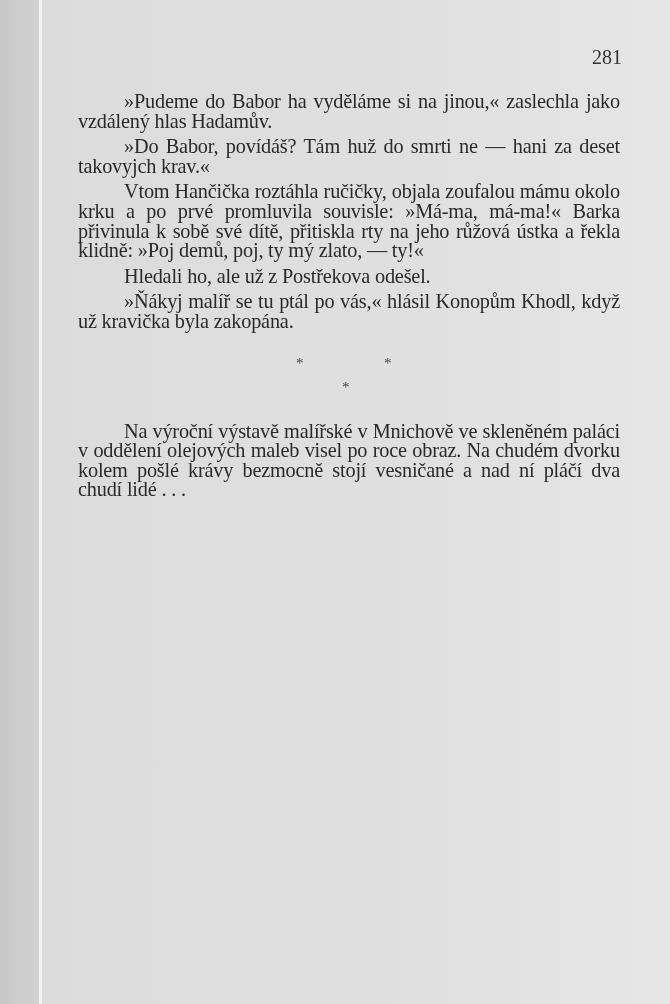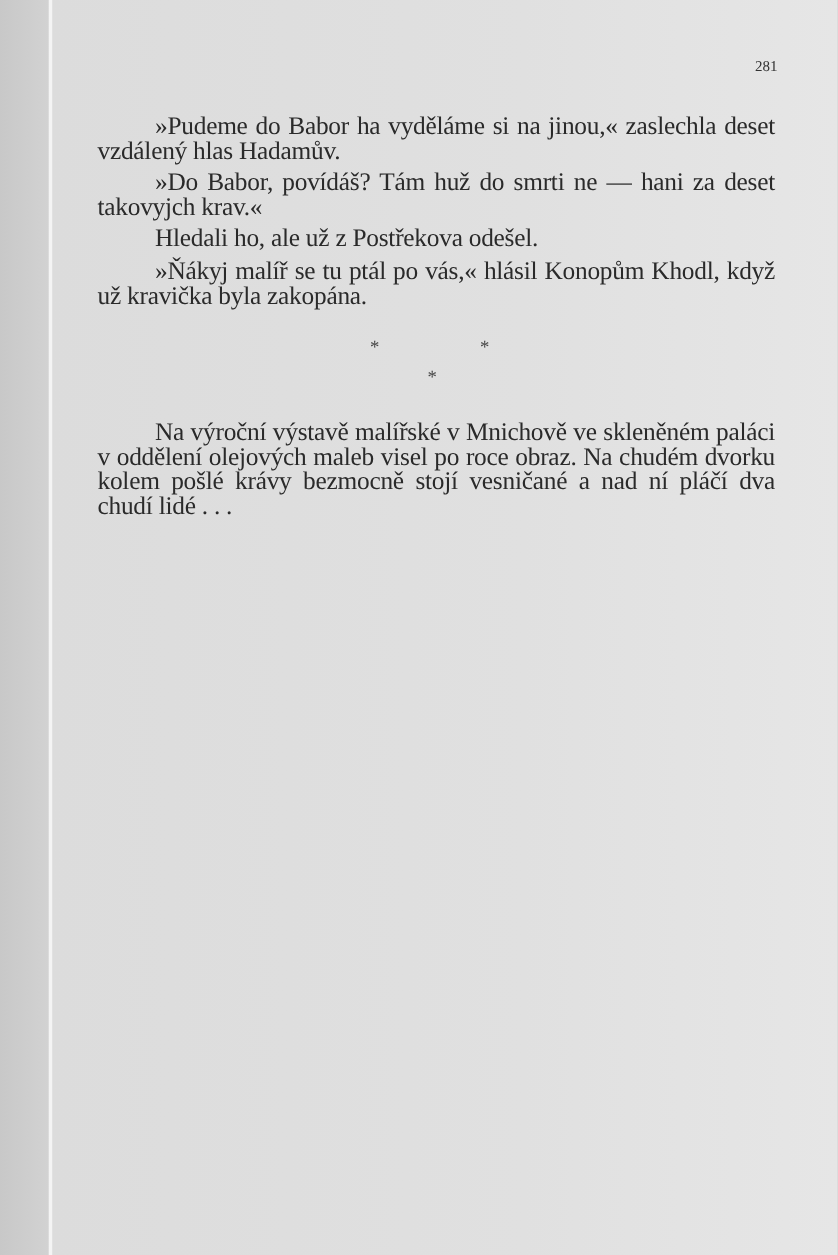--- a/index.html
+++ b/index.html
@@ -16,21 +16,21 @@
   .fold {
     position: absolute; left: 39px; top: 0; width: 3px; height: 1004px;
     background: #f4f4f4;
   }
   .page {
     position: absolute; left: 42px; top: 0; width: 628px; height: 1004px;
     background: linear-gradient(to right, #dcdcdc 0%, #e0e0e0 60%, #e6e6e6 100%);
   }
   .page-number {
     position: absolute; right: 48px; top: 46px;
-    font-size: 12px; color: #333;
+    font-size: 20px; color: #333;
   }
   .text {
     position: absolute; left: 78px; top: 86px; width: 542px;
     font-size: 20.3px; line-height: 19.6px; letter-spacing: -0.2px;
   }
   .text p { margin: 0; text-align: justify; text-align-last: left; }
   .text p.indent { text-indent: 46px; margin-top: 6px; }
   .text p.first { text-indent: 0; }
   .stars {
     position: relative; height: 62px; margin-top: 22px; font-size: 15px; color: #444;
@@ -43,22 +43,23 @@
 </head>
 <body>
 
 <div class="left-strip"></div>
 <div class="fold"></div>
 <div class="page"></div>
 
 <div class="page-number">281</div>
 
 <div class="text">
-  <p class="indent">»Pudeme do Babor ha vyděláme si na jinou,« zaslechla deset vzdálený hlas Hadamův.</p>
+  <p class="indent">»Pudeme do Babor ha vyděláme si na jinou,« zaslechla jako vzdálený hlas Hadamův.</p>
   <p class="indent">»Do Babor, povídáš? Tám huž do smrti ne — hani za deset takovyjch krav.«</p>
+  <p class="indent">Vtom Hančička roztáhla ručičky, objala zoufalou mámu okolo krku a po prvé promluvila souvisle: »Má-ma, má-ma!« Barka přivinula k sobě své dítě, přitiskla rty na jeho růžová ústka a řekla klidně: »Poj demů, poj, ty mý zlato, — ty!«</p>
   <p class="indent">Hledali ho, ale už z Postřekova odešel.</p>
   <p class="indent">»Ňákyj malíř se tu ptál po vás,« hlásil Konopům Khodl, když už kravička byla zakopána.</p>
 
   <div class="stars">
     <span class="star-1">*</span>
     <span class="star-2">*</span>
     <span class="star-3">*</span>
   </div>
 
   <p class="indent">Na výroční výstavě malířské v Mnichově ve skleněném paláci v oddělení olejových maleb visel po roce obraz. Na chudém dvorku kolem pošlé krávy bezmocně stojí vesničané a nad ní pláčí dva chudí lidé . . .</p>

